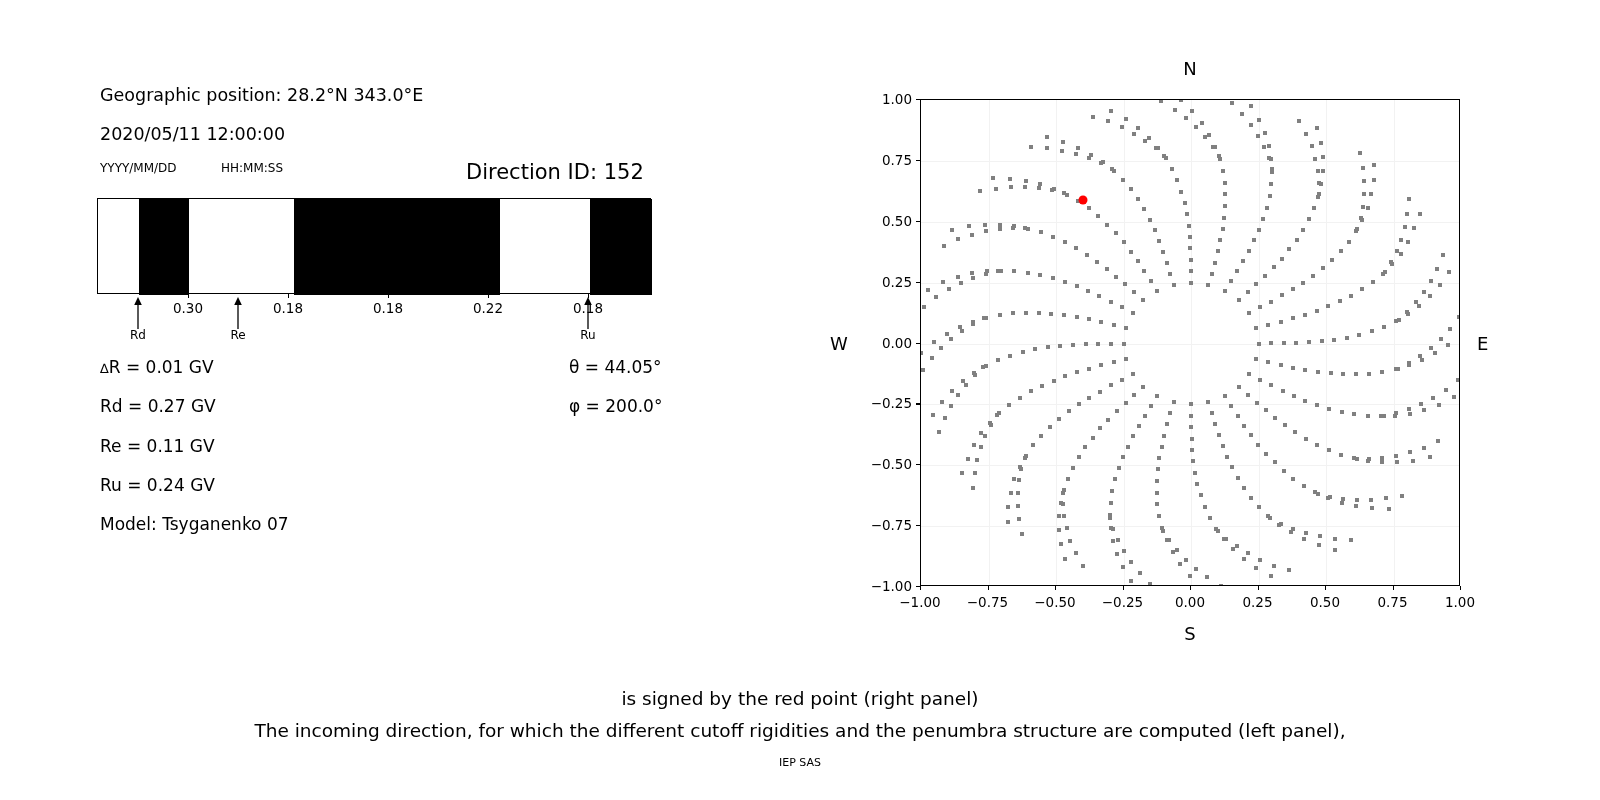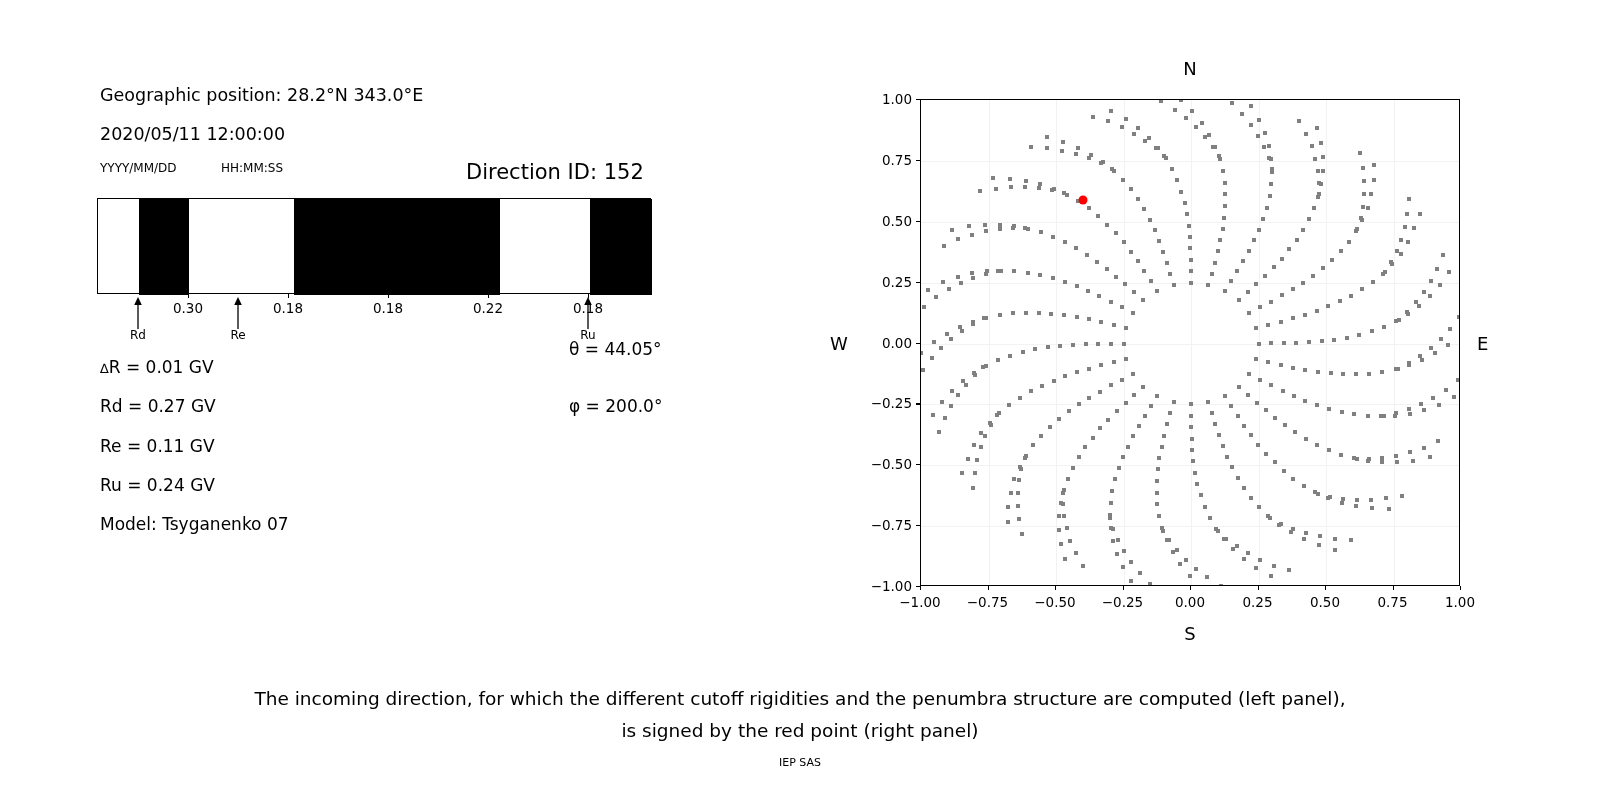--- a/index.html
+++ b/index.html
@@ -99,21 +99,21 @@
     font-size: 17px;
     white-space: nowrap;
   }
   .valrow.col-l { left: 100px; }
   .valrow.col-r { left: 569px; }
   #v-dr     { top: 357px; }
   #v-rd     { top: 396px; }
   #v-re     { top: 436px; }
   #v-ru     { top: 475px; }
   #v-model  { top: 514px; }
-  #v-theta  { top: 339px; }
+  #v-theta  { top: 357px; }
   #v-phi    { top: 396px; }
   .sub-delta { font-size: 13px; vertical-align: baseline; }
 
   
   #right-panel {
     position: absolute;
     left: 800px; top: 0;
     width: 800px; height: 660px;
   }
   #polar-axes {
@@ -899,16 +899,16 @@
       <div class="xtick-p" style="left: 525px; top: 586px;"></div>
       <div class="xticklabel-p" style="left: 525px; top: 594px;">0.50</div>
       <div class="xtick-p" style="left: 592.5px; top: 586px;"></div>
       <div class="xticklabel-p" style="left: 592.5px; top: 594px;">0.75</div>
       <div class="xtick-p" style="left: 660px; top: 586px;"></div>
       <div class="xticklabel-p" style="left: 660px; top: 594px;">1.00</div>
     </div>
 </div>
 
 <div id="caption">
+  <div>is signed by the red point (right panel)</div>
   <div>The incoming direction, for which the different cutoff rigidities and the penumbra structure are computed (left panel),</div>
-  <div>is signed by the red point (right panel)</div>
 </div>
 <div id="footer-credit">IEP SAS</div>
 
 </body></html>

